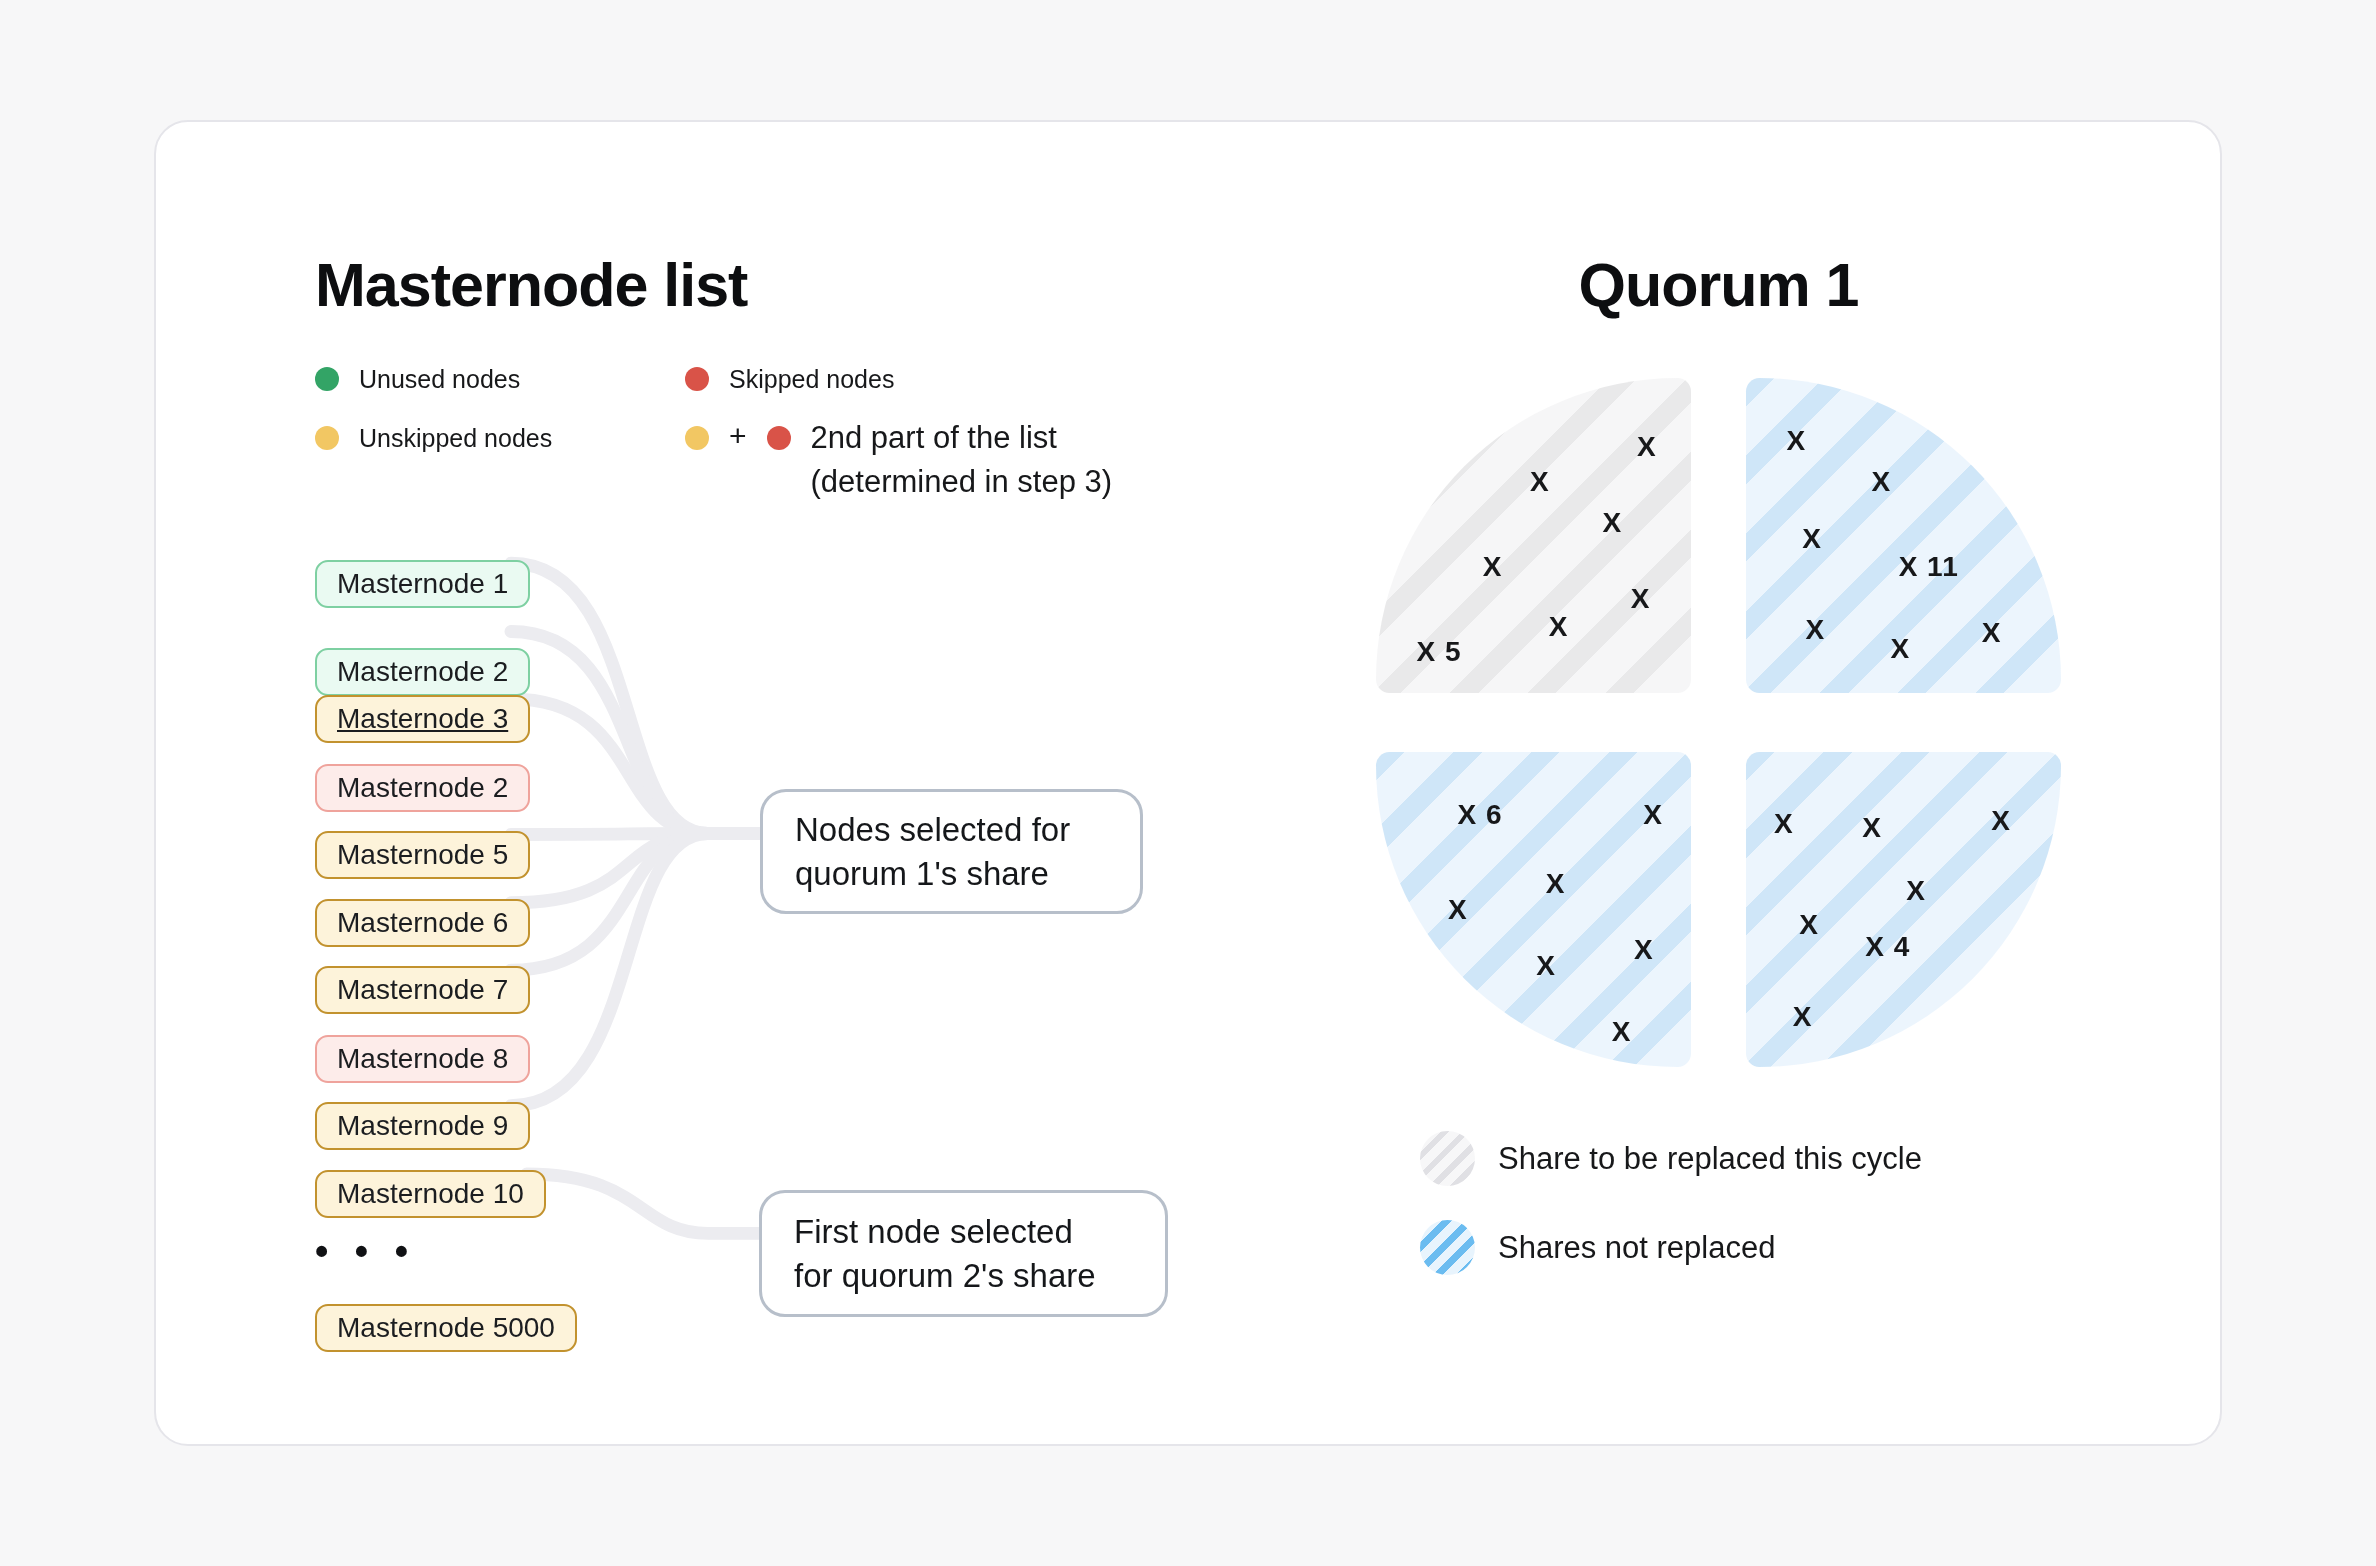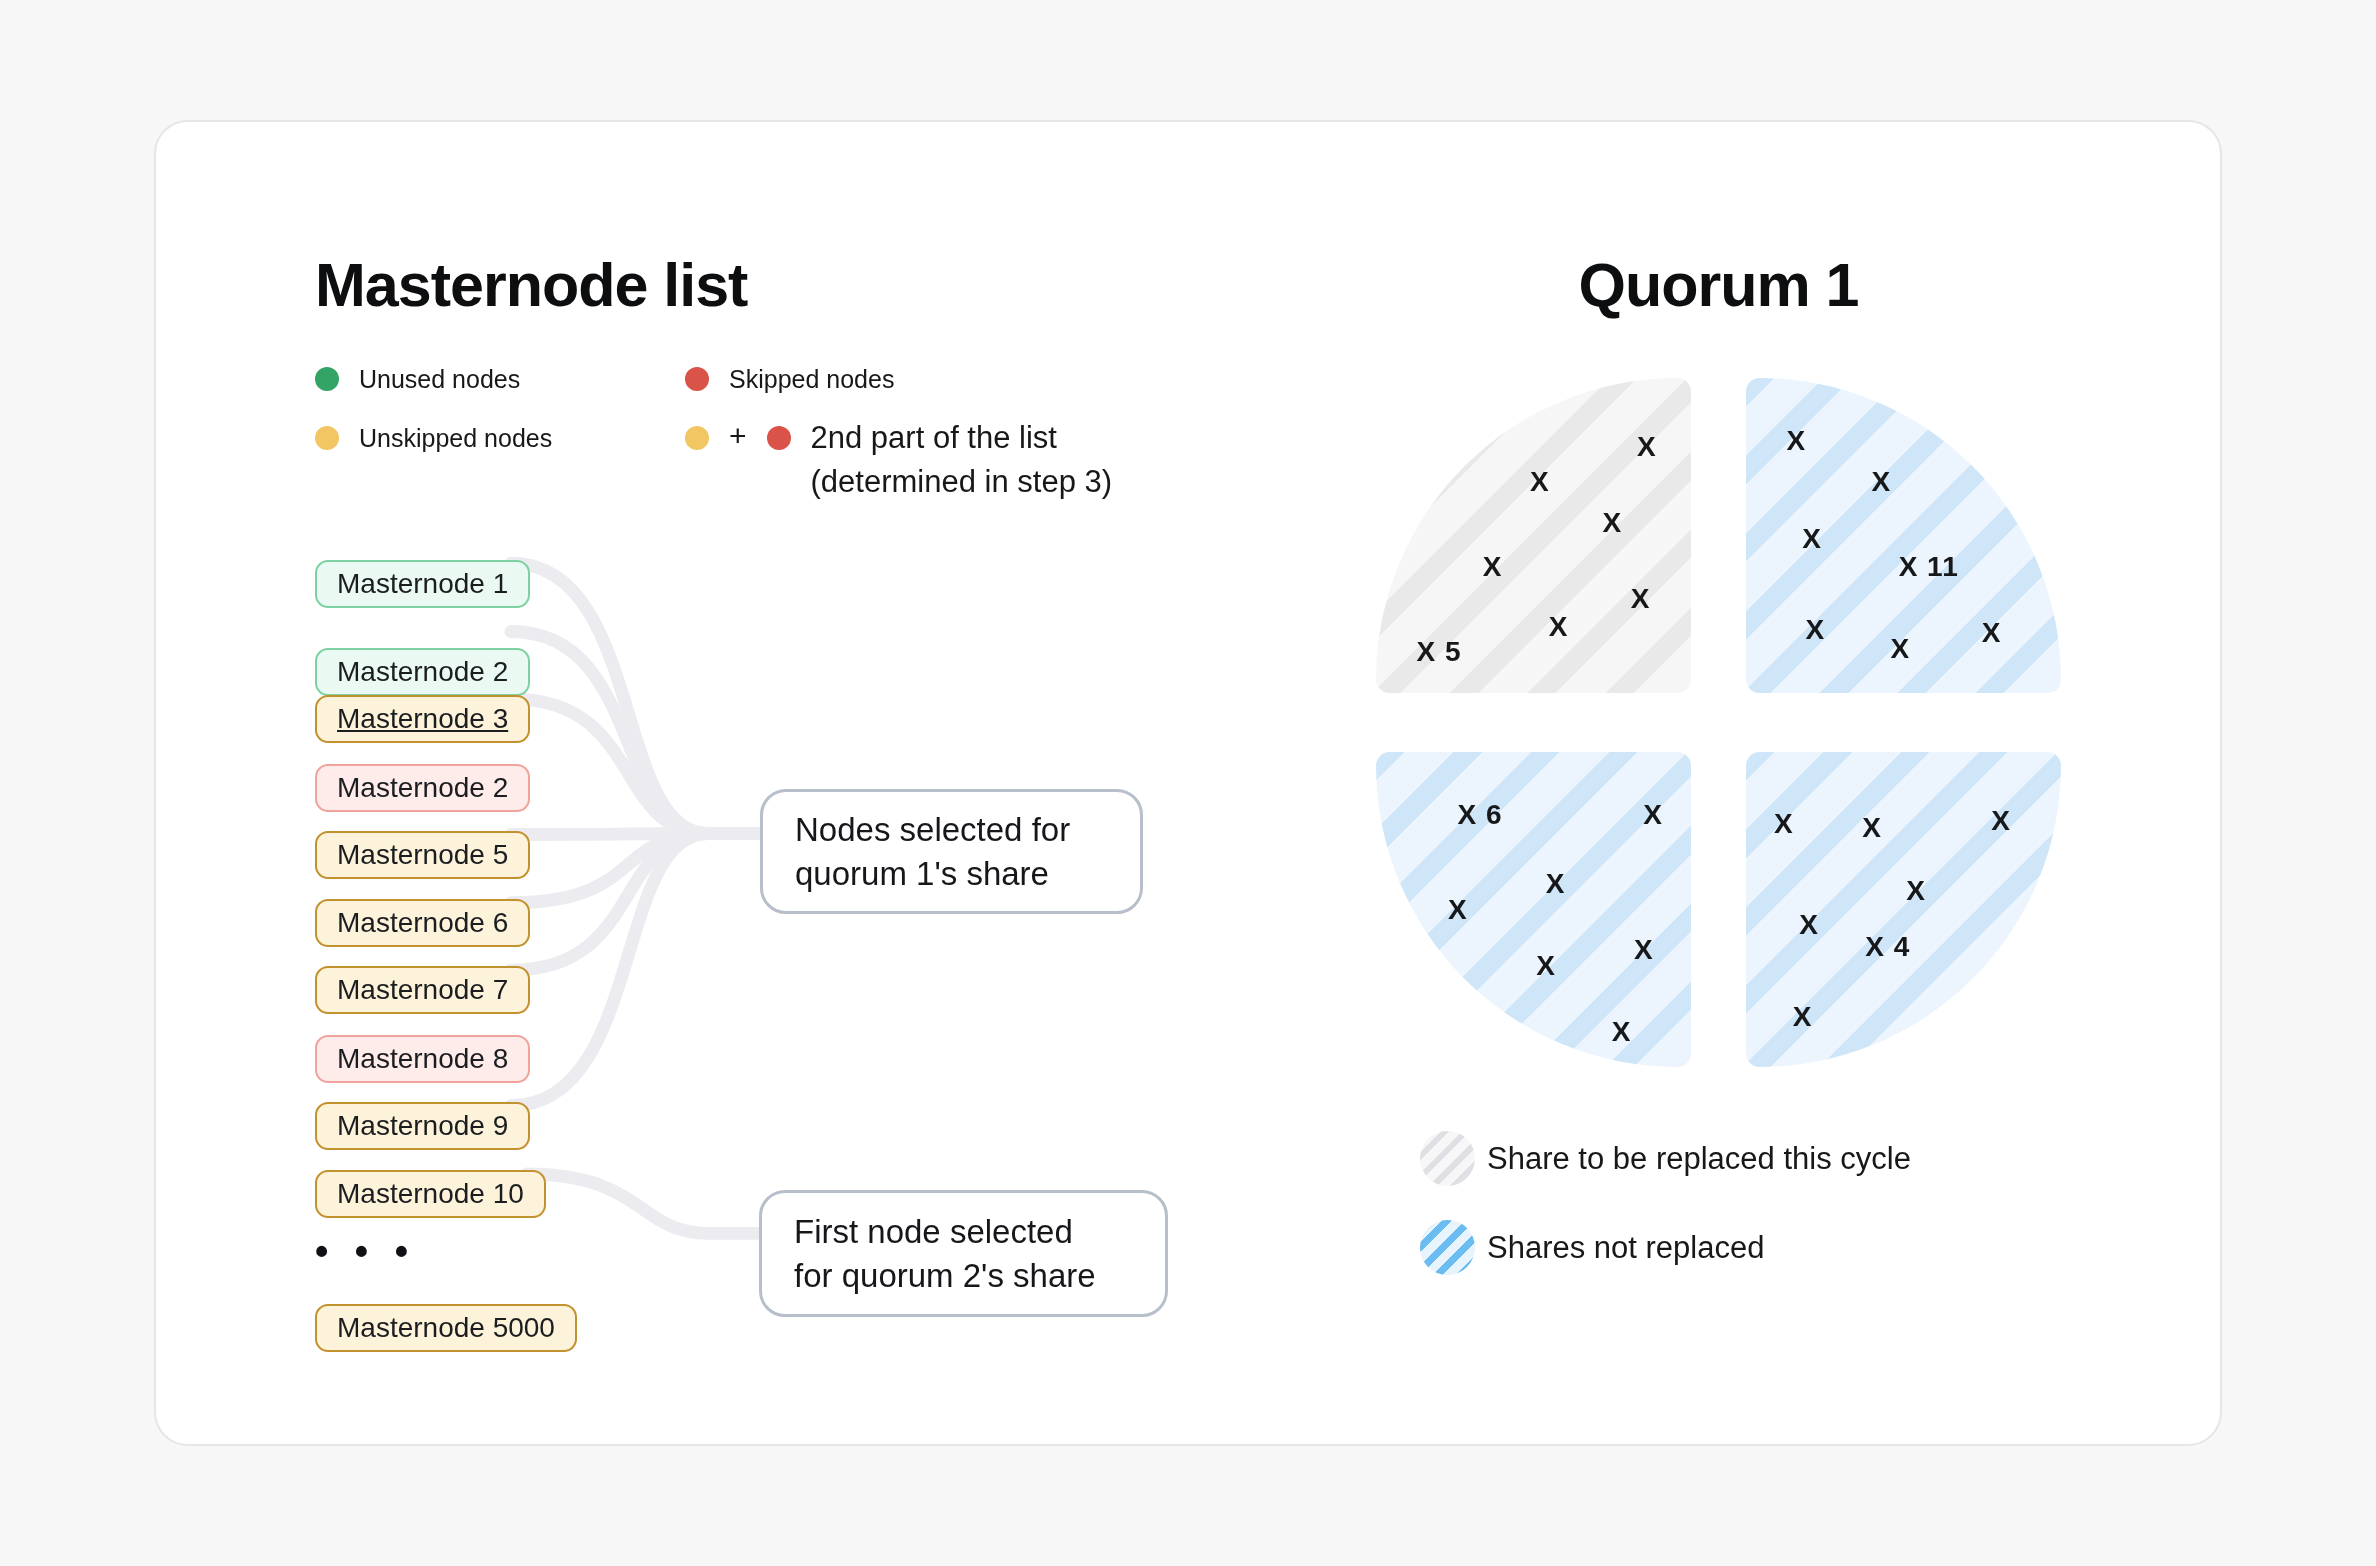--- a/index.html
+++ b/index.html
@@ -67,21 +67,21 @@
   .quad--gray{background:repeating-linear-gradient(135deg,var(--gray-quad-stripe,#e9e9ea) 0 20px,var(--gray-quad-bg,#f6f6f7) 20px 55px);}
   .quad--blue{background:repeating-linear-gradient(135deg,var(--blue-quad-stripe,#cfe6f8) 0 20px,var(--blue-quad-bg,#ecf5fd) 20px 55px);}
   .quad--tl{border-radius:100% 14px 14px 14px;}
   .quad--tr{border-radius:14px 100% 14px 14px;}
   .quad--bl{border-radius:14px 14px 14px 100%;}
   .quad--br{border-radius:14px 14px 100% 14px;}
   .mark{
     position:absolute;transform:translate(-50%,-50%);
     font-size:28px;font-weight:700;color:#17181a;white-space:nowrap;letter-spacing:1px;
   }
-  .pie-lg{position:absolute;left:1420px;display:flex;align-items:center;gap:12px;height:55px;}
+  .pie-lg{position:absolute;left:1420px;display:flex;align-items:center;gap:23px;height:55px;}
   .pie-lg .txt{font-size:31px;white-space:nowrap;}
   .swatch{width:55px;height:55px;border-radius:50%;flex:0 0 auto;}
   .swatch--gray{background:repeating-linear-gradient(135deg,var(--legend-gray-stripe,#e0e0e4) 0 6px,var(--legend-gray-bg,#f7f7f8) 6px 15px);}
   .swatch--blue{background:repeating-linear-gradient(135deg,var(--legend-blue-stripe,#6bbcf0) 0 7px,var(--legend-blue-bg,#e8f4fd) 7px 16px);}
 </style>
 </head>
 <body>
 
 <div class="card"></div>
 

